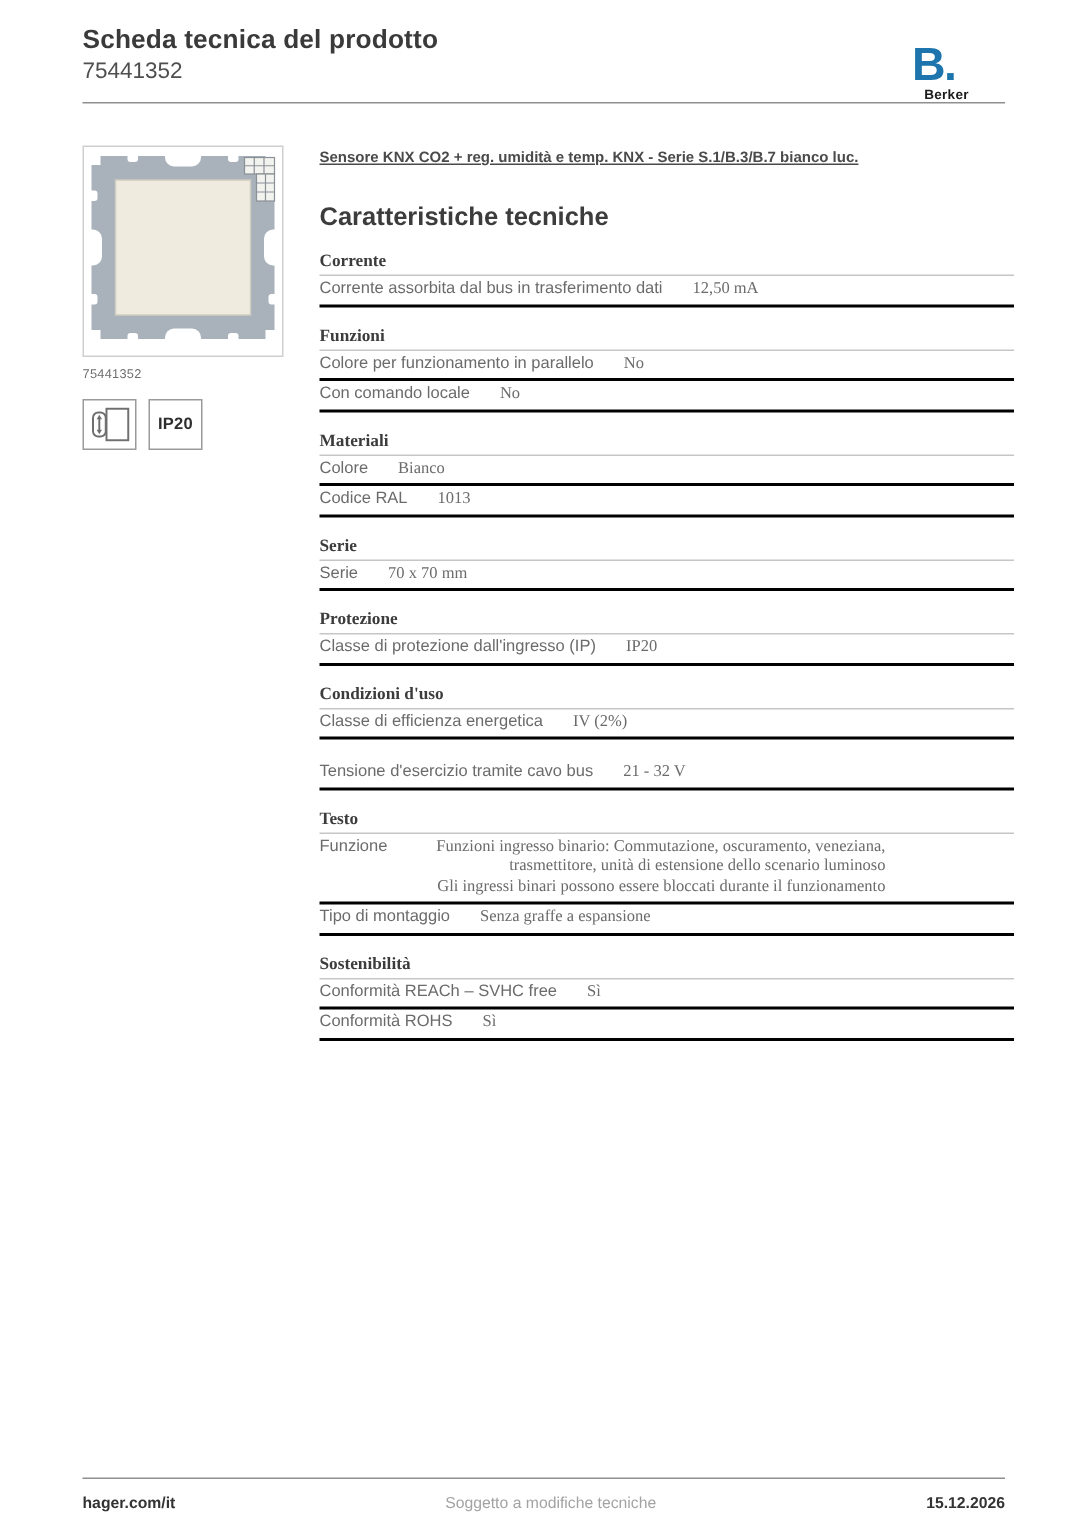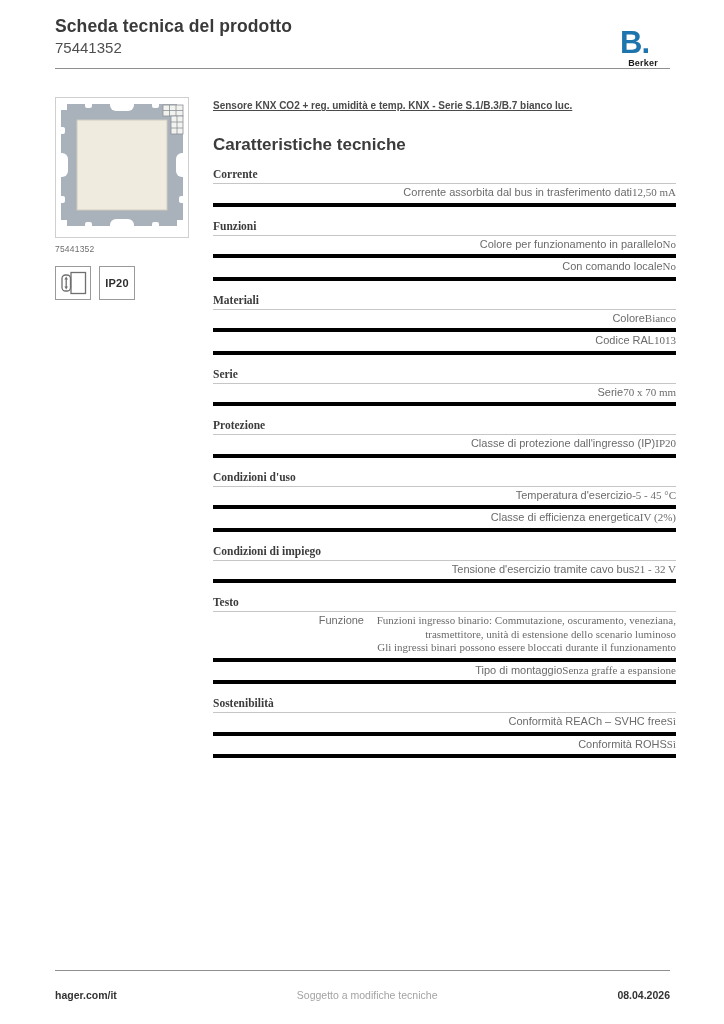--- a/index.html
+++ b/index.html
@@ -5,21 +5,21 @@
   * { margin:0; padding:0; box-sizing:border-box; }
   html,body { background:#ffffff; }
   body {
     width:724px; height:1024px; position:relative; overflow:hidden;
     font-family:"Liberation Sans","DejaVu Sans",sans-serif;
     -webkit-font-smoothing:antialiased;
   }
   .page { position:absolute; inset:0; }
 
   
-  .header { position:absolute; top:16px; left:55px; right:58px; }
+  .header { position:absolute; top:16px; left:55px; right:70px; }
   .header h1 { font-size:17.5px; font-weight:bold; color:#3a3a3a; letter-spacing:.1px; }
   .header .prodnum { font-size:15px; color:#4f4f4f; margin-top:2px; }
   .header-rule { position:absolute; top:68px; left:55px; right:54px; border-top:1px solid #8f8f8f; }
 
   .brand { position:absolute; top:13px; right:0; text-align:left; width:46px; }
   .brand .mark { font-size:31px; font-weight:800; color:#1e75ad; line-height:28px; letter-spacing:-1px; font-family:"Liberation Sans",sans-serif; }
   .brand .name { font-size:9px; font-weight:bold; color:#1a1a1a; letter-spacing:.2px; margin-top:1px;text-align:center; }
 
   
   .main { position:absolute; top:97px; left:55px; right:48px; display:flex; gap:23px; }
@@ -31,29 +31,29 @@
   .img-caption { font-size:8.5px; color:#6e6e6e; margin-top:6px; letter-spacing:.2px; }
   .badges { display:flex; gap:8px; margin-top:12px; }
   .badge { width:36px; height:34px; border:1px solid #9a9a9a; display:flex; align-items:center; justify-content:center; background:#fff; }
   .badge .ip { font-size:11px; font-weight:bold; color:#2e2e2e; letter-spacing:.2px; }
 
   
   .prod-title { font-size:10px; font-weight:bold; color:#4a4a4a; line-height:14px; margin-top:2px;text-decoration:underline; }
   .specs-heading { font-size:17px; font-weight:bold; color:#3c3c3c; margin-top:22px; }
   .spec-section { margin-top:13px; }
   .section-title { font-size:11.5px; font-weight:bold; color:#3c3c3c; padding-bottom:3px; border-bottom:1px solid #c6c6c6;font-family:Liberation Serif, serif; }
-  .spec-row { display:flex; justify-content:flex-end; align-items:baseline; gap:0;
-              padding:2px 0 3px; border-bottom:4px solid #000000;
+  .spec-row { display:flex; justify-content:flex-start; align-items:baseline; gap:20px;
+              padding:2px 0 3px; border-bottom:2px solid #000000;
               font-size:11px; line-height:13.5px; color:#6b6b6b; }
   .spec-label { flex:none; max-width:300px; }
   .spec-value { text-align:right; white-space:pre-line; max-width:312px;font-family:Liberation Serif, serif; }
   .spec-row.multiline { align-items:flex-start; }
 
   
-  .footer { position:absolute; left:55px; right:54px; bottom:0; height:54px;
+  .footer { position:absolute; left:55px; right:54px; bottom:0; height:39px;
             border-top:1px solid #8f8f8f; display:flex; align-items:center; justify-content:space-between;
             padding-bottom:6px; }
   .footer .site, .footer .date { font-size:10.5px; font-weight:bold; color:#333; }
   .footer .note { font-size:10.5px; color:#a3a3a3; }
 </style>
 </head>
 <body>
 
 <div class="page">
 
@@ -185,34 +185,29 @@
   <div class="spec-row">
     <span class="spec-label">Classe di protezione dall'ingresso (IP)</span>
     <span class="spec-value">IP20</span>
   </div>
 </div>
   </div>
 
   <div class="spec-section">
     <div class="section-title">Condizioni d'uso</div>
     <div>
-  <div class="spec-row">
-    <span class="spec-label">Temperatura d'esercizio</span>
-    <span class="spec-value">-5 - 45 °C</span>
-  </div>
 
   <div class="spec-row">
     <span class="spec-label">Classe di efficienza energetica</span>
     <span class="spec-value">IV (2%)</span>
   </div>
 </div>
   </div>
 
   <div class="spec-section">
-    <div class="section-title">Condizioni di impiego</div>
     <div>
   <div class="spec-row">
     <span class="spec-label">Tensione d'esercizio tramite cavo bus</span>
     <span class="spec-value">21 - 32 V</span>
   </div>
 </div>
   </div>
 
   <div class="spec-section">
     <div class="section-title">Testo</div>
@@ -245,15 +240,15 @@
   </div>
 </div>
   </div>
 </div>
     </div>
   </div>
 
   <div class="footer">
     <span class="site">hager.com/it</span>
     <span class="note">Soggetto a modifiche tecniche</span>
-    <span class="date">08.04.2026</span>
+    <span class="date">15.12.2026</span>
   </div>
 </div>
 
 </body></html>

